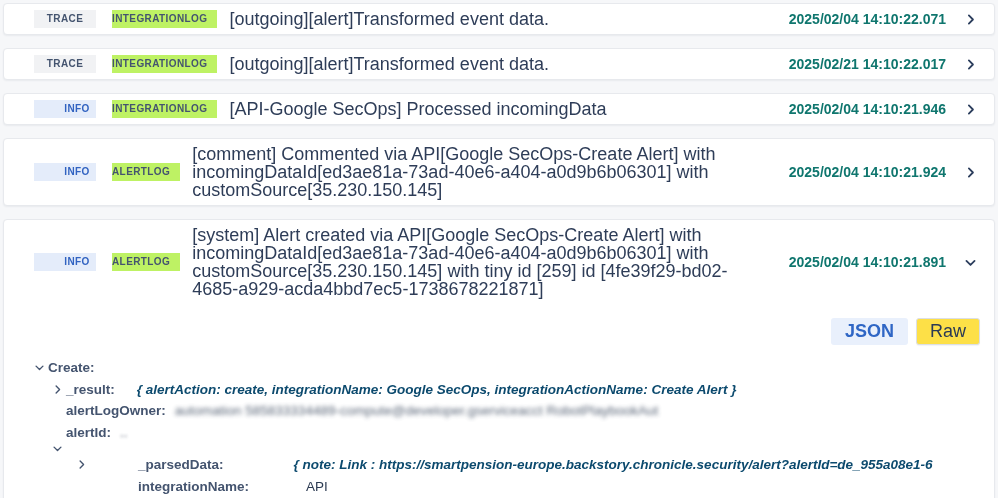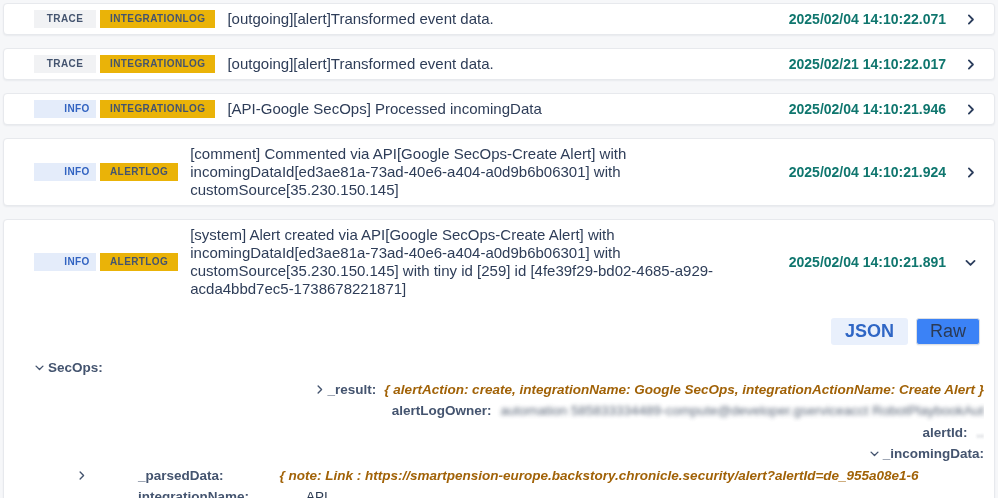--- a/index.html
+++ b/index.html
@@ -23,24 +23,24 @@
   }
   .badge {
     flex:0 0 auto;
     font-size:10px; font-weight:bold; letter-spacing:.4px;
     padding:3px 0; border-radius:0; text-transform:uppercase;
     text-align:center; line-height:12px;
   }
   .lvl { width:62px; }
   .lvl-trace { background:#f1f2f4; color:#44546f; }
   .lvl-info  { background:#e4ecfa; color:#3163c1;padding-left:24px; }
-  .cat { background:#eab308; color:#44546f; padding-left:10px; padding-right:10px; margin-left:4px; }
+  .cat { background:#bef264; color:#44546f; padding-right:10px; margin-left:16px; }
   .msg {
     flex:1 1 auto;
-    font-size:15px; line-height:18px; color:#2e3d58;
+    font-size:18px; line-height:18px; color:#2e3d58;
     margin-left:12px; padding-right:16px;
   }
   .ts {
     flex:0 0 auto;
     font-size:14px; color:#0f766e; white-space:nowrap;font-weight:bold;
   }
   .chev {
     flex:0 0 auto; width:16px; height:16px; margin-left:16px; margin-right:4px;
     color:#2c3e5d; display:flex; align-items:center; justify-content:center;
     cursor:pointer;
@@ -52,36 +52,36 @@
   .view-toggle {
     display:flex; justify-content:flex-end; gap:8px;
     padding:14px 14px 0 0;
   }
   .btn {
     font-size:18px; height:27px; padding:0 13px;
     border-radius:3px; display:flex; align-items:center;
     cursor:pointer; border:1px solid transparent;
   }
   .btn-json { background:#e9f0fc; color:#2f66c5; font-weight:bold; }
-  .btn-raw  { background:#3b82f6; color:#2b3a55; border-color:#dcdfe4; font-weight:500;
+  .btn-raw  { background:#fde047; color:#2b3a55; border-color:#dcdfe4; font-weight:500;
               box-shadow:0 1px 1px rgba(9,30,66,.05); }
 
   .tree { padding:12px 10px 20px 30px; font-size:13.5px; }
   .tline { display:flex; align-items:baseline; line-height:21.5px; white-space:nowrap; overflow:hidden; }
   .lvl0 { padding-left:0; }
-  .lvl1 { padding-left:18px;justify-content:flex-end; }
+  .lvl1 { padding-left:18px; }
   .lvl2 { padding-left:42px;gap:48px; }
   .caret {
     display:inline-flex; width:14px; flex:0 0 14px; color:#44546f;
     align-self:center; cursor:pointer;
   }
   .caret.empty { cursor:default; }
   .tkey { font-weight:bold; color:#44546f; }
   .tval { color:#2c3b52; margin-left:9px; }
-  .tpreview { color:#a16207; font-style:italic; font-weight:bold; margin-left:8px; }
+  .tpreview { color:#0c4a6e; font-style:italic; font-weight:bold; margin-left:22px; }
   .blur { filter:blur(2.3px); opacity:.8; }
   .blur-sm { filter:blur(1.4px); opacity:.8; }
 </style>
 </head>
 <body>
 
 <div class="log-list">
 
   <div class="card">
     <div class="row-head">
@@ -158,21 +158,21 @@
     </div>
 
     <div class="tree">
 
       <div class="tline lvl0">
         <span class="caret">
           <svg viewBox="0 0 16 16" width="11" height="11">
               <path d="M3 6l5 5 5-5" fill="none" stroke="currentColor" stroke-width="2" stroke-linecap="round" stroke-linejoin="round"></path>
             </svg>
         </span>
-        <span class="tkey">SecOps:</span>
+        <span class="tkey">Create:</span>
       </div>
 
       <div class="tline lvl1">
         <span class="caret">
           <svg viewBox="0 0 16 16" width="11" height="11">
               <path d="M6 3l5 5-5 5" fill="none" stroke="currentColor" stroke-width="2" stroke-linecap="round" stroke-linejoin="round"></path>
             </svg>
         </span>
         <span class="tkey">_result:</span>
         <span class="tpreview">{ alertAction: create, integrationName: Google SecOps, integrationActionName: Create Alert }</span>
@@ -189,21 +189,20 @@
         <span class="tkey">alertId:</span>
         <span class="tval blur-sm">..</span>
       </div>
 
       <div class="tline lvl1">
         <span class="caret">
           <svg viewBox="0 0 16 16" width="11" height="11">
               <path d="M3 6l5 5 5-5" fill="none" stroke="currentColor" stroke-width="2" stroke-linecap="round" stroke-linejoin="round"></path>
             </svg>
         </span>
-        <span class="tkey">_incomingData:</span>
       </div>
 
       <div class="tline lvl2">
         <span class="caret">
           <svg viewBox="0 0 16 16" width="11" height="11">
               <path d="M6 3l5 5-5 5" fill="none" stroke="currentColor" stroke-width="2" stroke-linecap="round" stroke-linejoin="round"></path>
             </svg>
         </span>
         <span class="tkey">_parsedData:</span>
         <span class="tpreview">{ note: Link : https://smartpension-europe.backstory.chronicle.security/alert?alertId=de_955a08e1-6</span>

